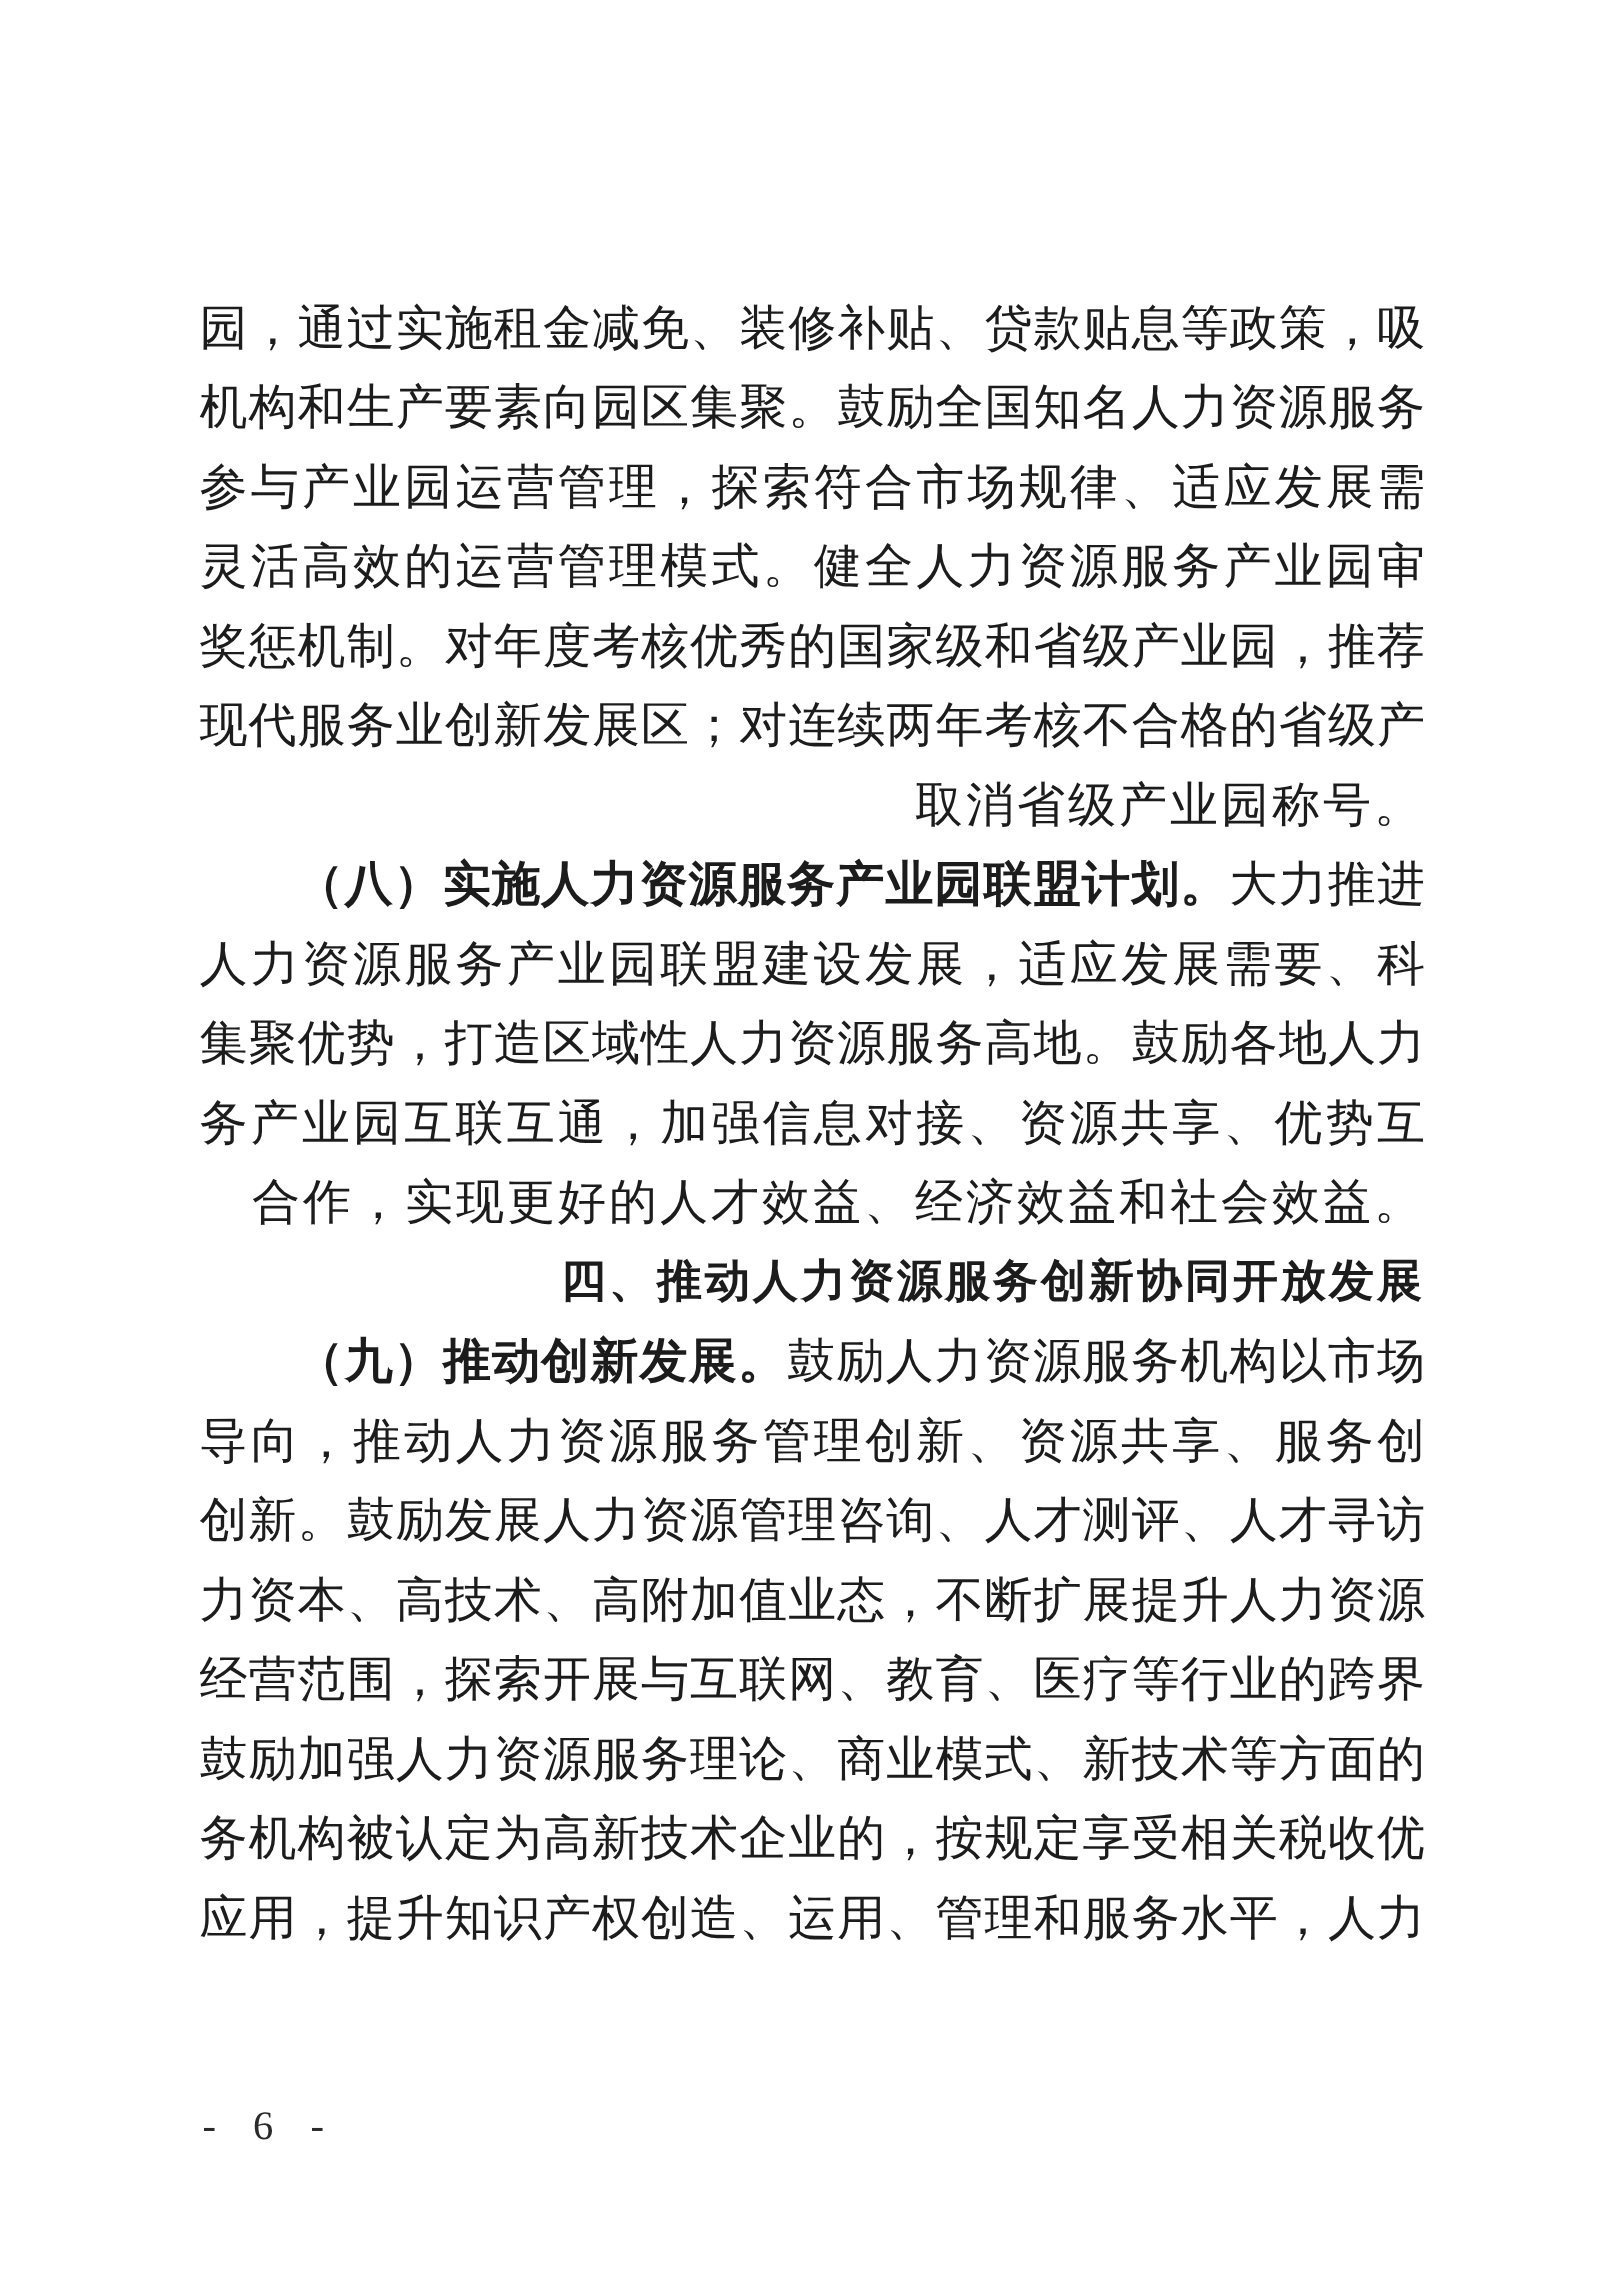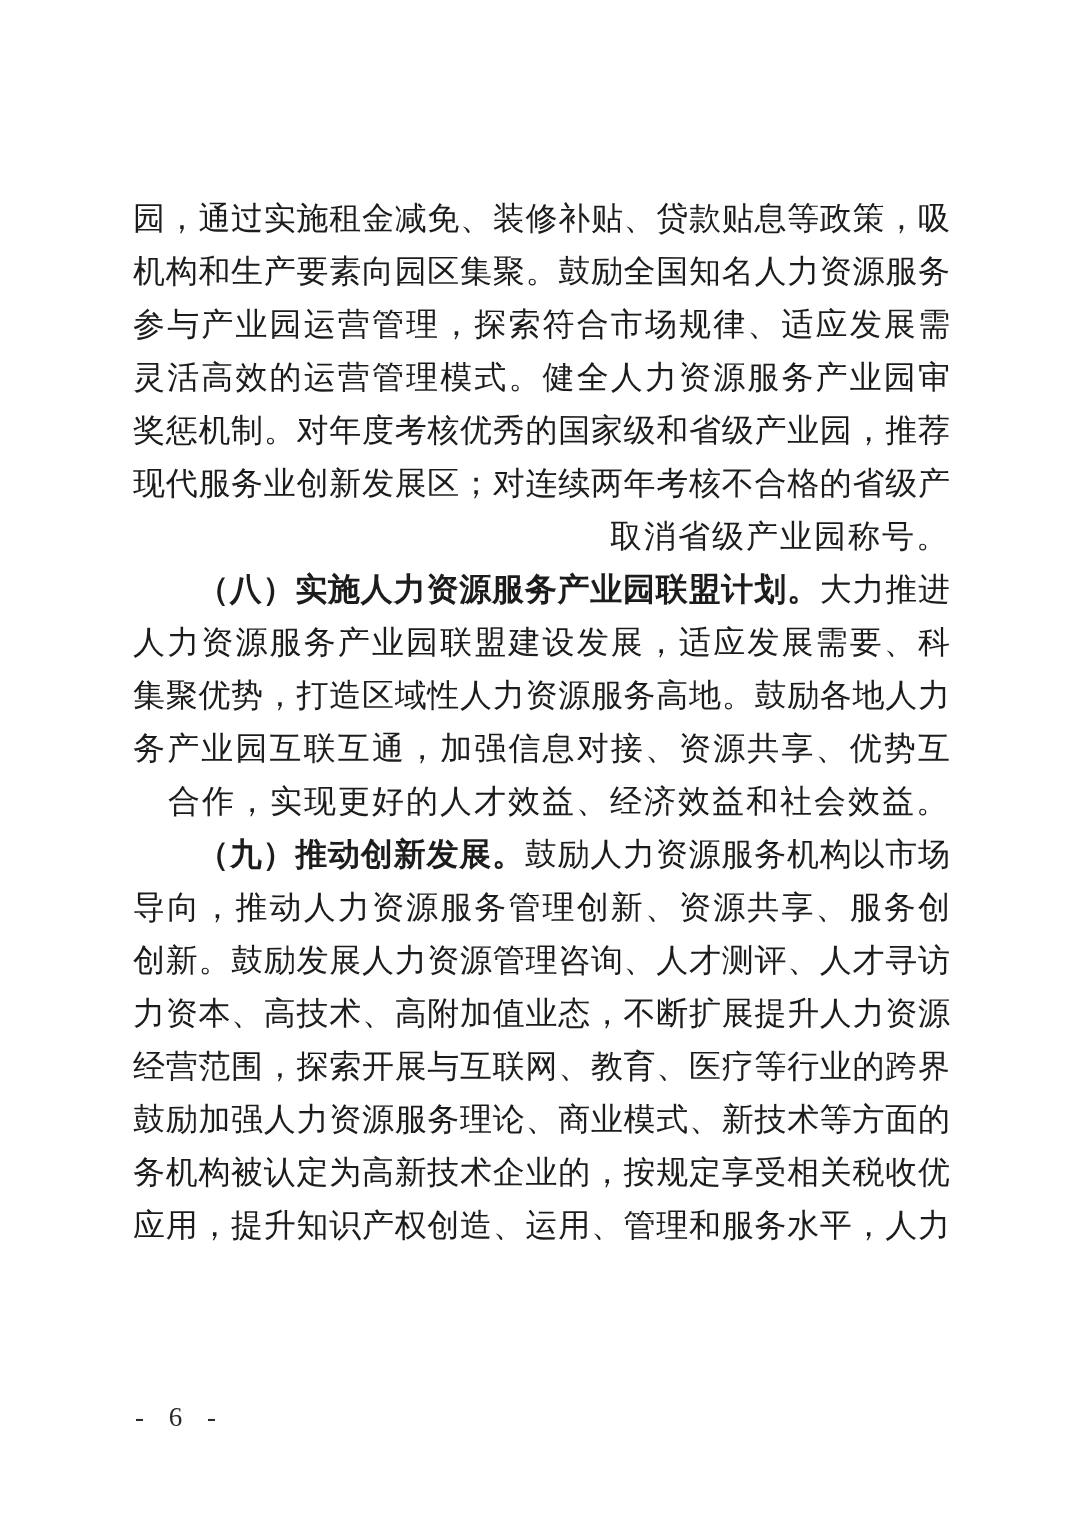--- a/index.html
+++ b/index.html
@@ -73,20 +73,21 @@
       <div class="line j"><span class="n">参与产业园运营管理，探索符合市场规律、适应发展需要、运转</span></div>
       <div class="line j"><span class="n">灵活高效的运营管理模式。健全人力资源服务产业园审批、考核、</span></div>
       <div class="line j"><span class="n">奖惩机制。对年度考核优秀的国家级和省级产业园，推荐申报省</span></div>
       <div class="line j"><span class="n">现代服务业创新发展区；对连续两年考核不合格的省级产业园，</span></div>
       <div class="line l"><span class="n">取消省级产业园称号。</span></div>
       <div class="line j ind"><span class="b">（八）实施人力资源服务产业园联盟计划。</span><span class="n">大力推进长株潭</span></div>
       <div class="line j"><span class="n">人力资源服务产业园联盟建设发展，适应发展需要、科技、产业</span></div>
       <div class="line j"><span class="n">集聚优势，打造区域性人力资源服务高地。鼓励各地人力资源服</span></div>
       <div class="line j"><span class="n">务产业园互联互通，加强信息对接、资源共享、优势互补、业务</span></div>
       <div class="line l"><span class="n">合作，实现更好的人才效益、经济效益和社会效益。</span></div>
+      <div class="line l ind hd"><span class="b">四、推动人力资源服务创新协同开放发展</span></div>
       <div class="line j ind"><span class="b">（九）推动创新发展。</span><span class="n">鼓励人力资源服务机构以市场需求为</span></div>
       <div class="line j"><span class="n">导向，推动人力资源服务管理创新、资源共享、服务创新、产品</span></div>
       <div class="line j"><span class="n">创新。鼓励发展人力资源管理咨询、人才测评、人才寻访等高人</span></div>
       <div class="line j"><span class="n">力资本、高技术、高附加值业态，不断扩展提升人力资源服务的</span></div>
       <div class="line j"><span class="n">经营范围，探索开展与互联网、教育、医疗等行业的跨界合作。</span></div>
       <div class="line j"><span class="n">鼓励加强人力资源服务理论、商业模式、新技术等方面的研究和</span></div>
       <div class="line j"><span class="n">务机构被认定为高新技术企业的，按规定享受相关税收优惠政策。</span></div>
       <div class="line j"><span class="n">应用，提升知识产权创造、运用、管理和服务水平，人力资源服</span></div>
     </div>
 </div>

